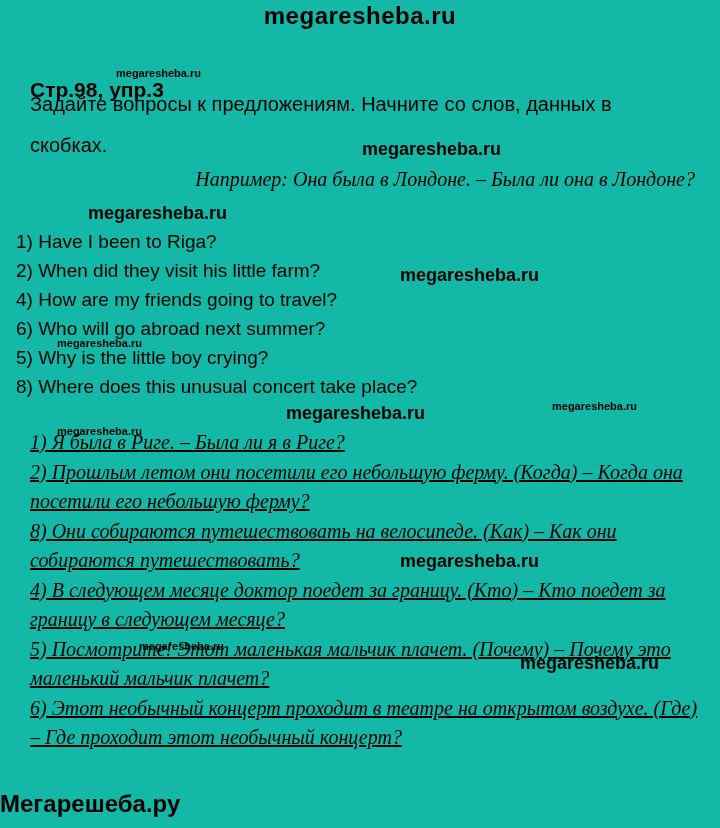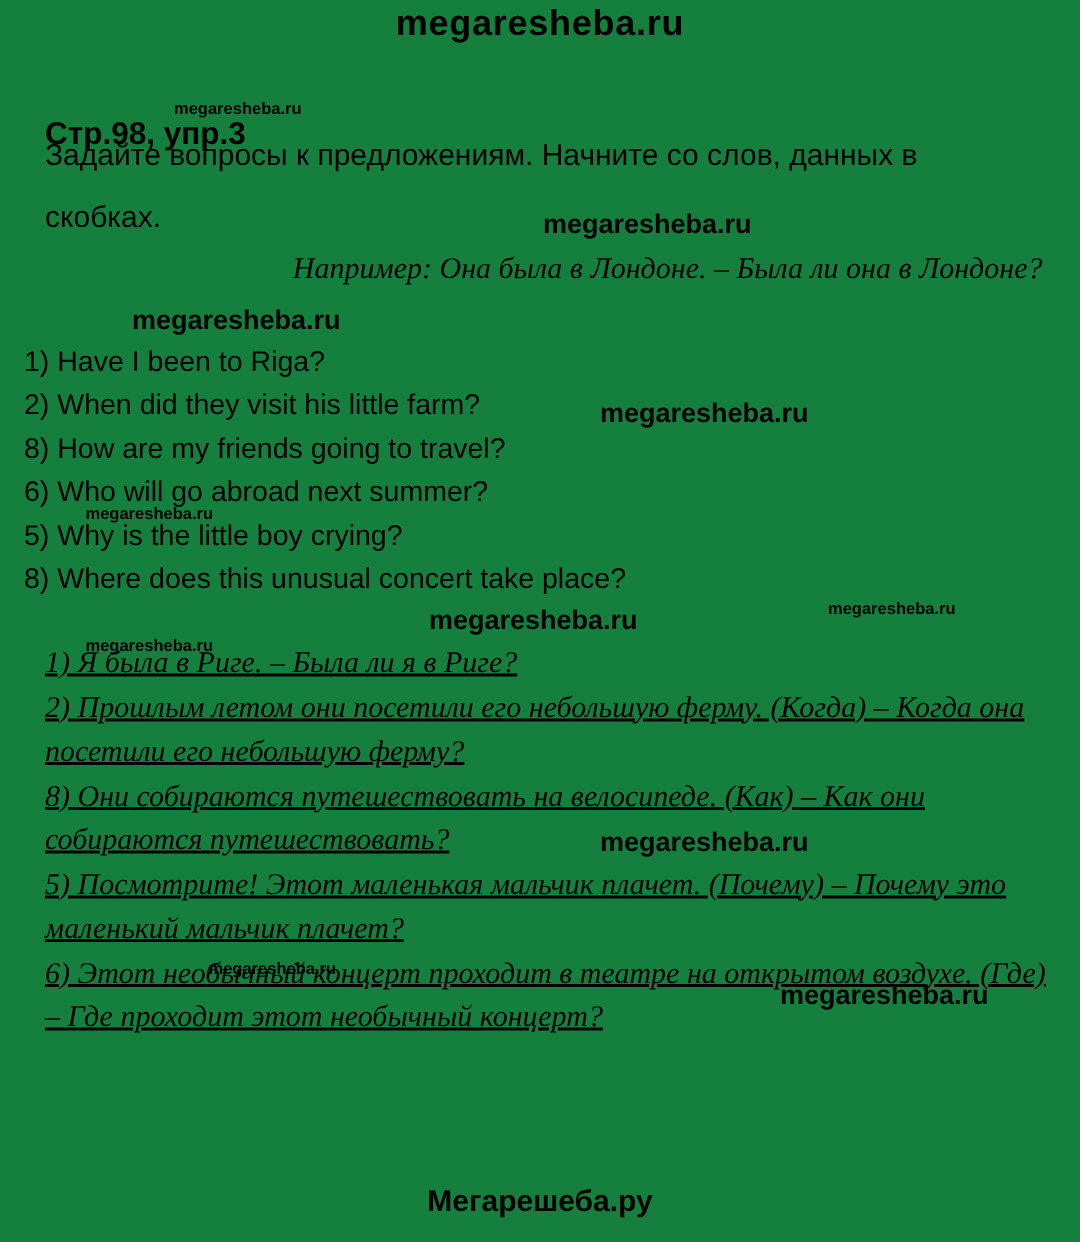--- a/index.html
+++ b/index.html
@@ -4,21 +4,21 @@
 <style>
   html, body {
     margin: 0;
     padding: 0;
     background: #ffffff;
   }
   .page {
     position: relative;
     width: 720px;
     height: 828px;
-    background: #15803d;
+    background: #14b8a6;
     color: #000000;
     overflow: hidden;
     font-family: "Liberation Sans", sans-serif;
   }
   .site-title {
     position: absolute;
     top: 2px;
     left: 0;
     width: 100%;
     text-align: center;
@@ -68,22 +68,22 @@
     line-height: 29.5px;
     font-style: italic;
     font-family: "Liberation Serif", serif;
   }
   .answer { margin: 0; text-decoration: underline; }
   .footer-title {
     position: absolute;
     top: 790px;
     left: 0;
     width: 100%;
-    text-align: center;
-    font-size: 20px;
+    text-align: left;
+    font-size: 24px;
     font-weight: bold;
   }
   .wm {
     position: absolute;
     white-space: nowrap;
     color: #000000;
   }
   .wm-bold {
     font-weight: bold;
     font-size: 18px;
@@ -112,36 +112,37 @@
 
   <div class="wm wm-bold" style="left:362px; top:139px;">megaresheba.ru</div>
 
   <div class="example">Например: Она была в Лондоне. – Была ли она в Лондоне?</div>
 
   <div class="wm wm-bold" style="left:88px; top:203px;">megaresheba.ru</div>
 
   <div class="questions">
     <div class="question">1) Have I been to Riga?</div>
     <div class="question">2) When did they visit his little farm?</div>
-    <div class="question">8) How are my friends going to travel?</div>
+    <div class="question">4) How are my friends going to travel?</div>
     <div class="question">6) Who will go abroad next summer?</div>
     <div class="question">5) Why is the little boy crying?</div>
     <div class="question">8) Where does this unusual concert take place?</div>
   </div>
 
   <div class="wm wm-bold" style="left:400px; top:265px;">megaresheba.ru</div>
   <div class="wm wm-small" style="left:57px; top:337px;">megaresheba.ru</div>
   <div class="wm wm-small" style="left:552px; top:400px;">megaresheba.ru</div>
   <div class="wm wm-bold" style="left:286px; top:403px;">megaresheba.ru</div>
   <div class="wm wm-small" style="left:57px; top:425px;">megaresheba.ru</div>
 
   <div class="answers">
     <div class="answer">1) Я была в Риге. – Была ли я в Риге?</div>
     <div class="answer">2) Прошлым летом они посетили его небольшую ферму. (Когда) – Когда она посетили его небольшую ферму?</div>
     <div class="answer">8) Они собираются путешествовать на велосипеде. (Как) – Как они собираются путешествовать?</div>
+    <div class="answer">4) В следующем месяце доктор поедет за границу. (Кто) – Кто поедет за границу в следующем месяце?</div>
     <div class="answer">5) Посмотрите! Этот маленькая мальчик плачет. (Почему) – Почему это  маленький мальчик плачет?</div>
     <div class="answer">6) Этот необычный концерт проходит в театре на открытом воздухе. (Где) – Где проходит этот необычный концерт?</div>
   </div>
 
   <div class="wm wm-bold" style="left:400px; top:551px;">megaresheba.ru</div>
   <div class="wm wm-small" style="left:139px; top:640px;">megaresheba.ru</div>
   <div class="wm wm-bold" style="left:520px; top:653px;">megaresheba.ru</div>
 
   <div class="footer-title">Мегарешеба.ру</div>
 

